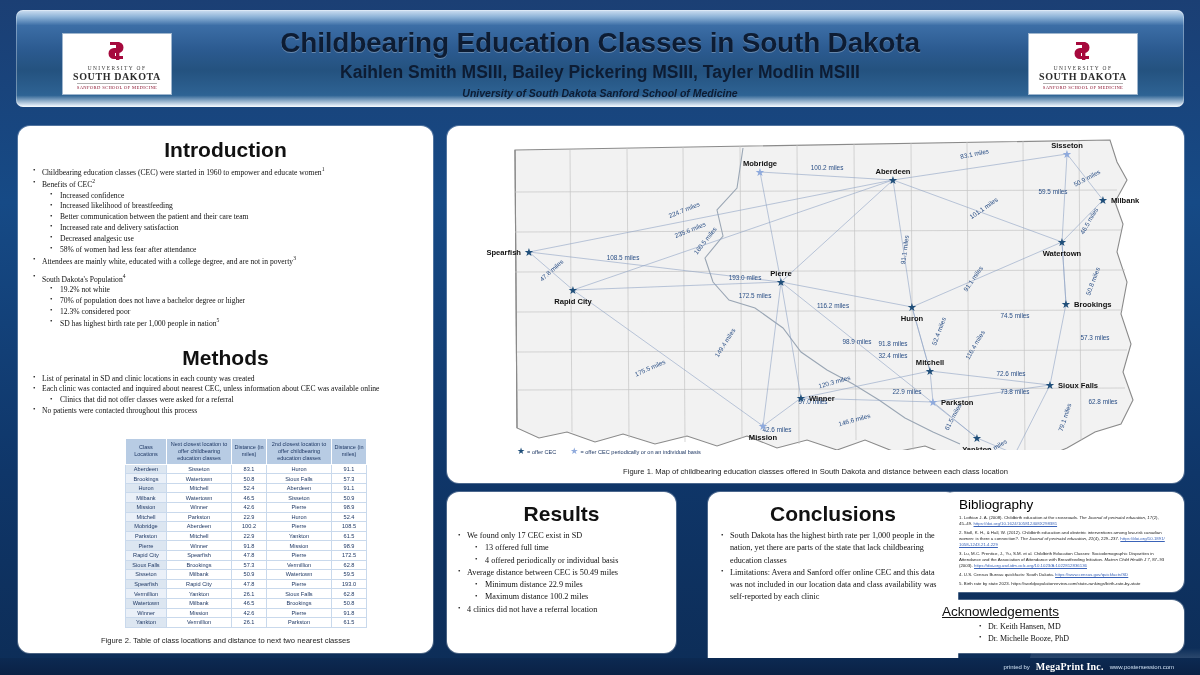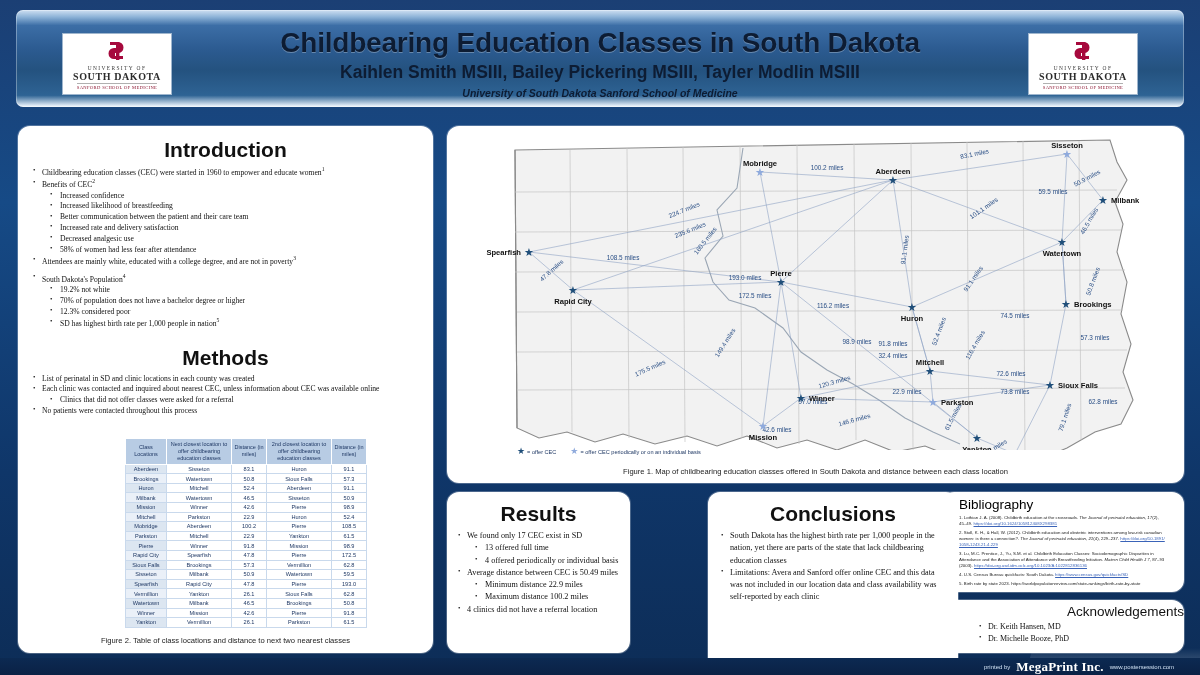--- a/index.html
+++ b/index.html
@@ -50,21 +50,21 @@
     box-shadow:0 0 0 1px rgba(255,255,255,.25);
   }
   .panel-h{
     font-family:"Liberation Sans",sans-serif;font-weight:bold;color:#111;
     text-align:center;
   }
 
   
   #panel-left{left:18px;top:126px;width:415px;height:527px;}
   #panel-map{left:447px;top:126px;width:737px;height:357px;}
-  #panel-results{left:447px;top:492px;width:183px;height:161px;}
+  #panel-results{left:447px;top:492px;width:229px;height:161px;}
   #panel-concl{left:684px;top:492px;width:250px;height:205px;margin-left:24px;}
   #panel-biblio{left:942px;top:492px;width:242px;height:100px;}
   #panel-ack{left:942px;top:600px;width:242px;height:53px;}
 
   h2.sec{font-size:21px;margin:8px 0 4px;}
   h2.sec.bib{font-size:13.5px;font-family:"Liberation Sans",sans-serif;font-weight:normal;margin:5px 0 3px;}
 
   ul.b{margin:0;padding:0;list-style:none;}
   ul.b li{
     font-family:"Liberation Serif",serif;font-size:7.6px;color:#111;
@@ -118,31 +118,31 @@
     font-family:"Liberation Sans",sans-serif;font-size:4.35px;line-height:1.42;
     color:#222;margin:0 0 2.6px;
   }
   .bib .it{font-style:italic;}
   .bib a{color:#3a63b8;text-decoration:underline;word-break:break-all;}
 
   
   #panel-ack ul.b{margin-left:34px;}
   #panel-ack ul.b li{font-size:8px;line-height:1.45;}
   #panel-ack h2{font-family:"Liberation Sans",sans-serif;font-weight:normal;font-size:13.5px;
-     text-align:right;margin:4px 0 2px;color:#111;}
+     text-align:left;margin:4px 0 2px;color:#111;text-decoration:underline;}
 
   
   .footer{
     position:absolute;left:0;right:0;bottom:0;height:17px;
     background:linear-gradient(180deg,#0c2a52,#0a2145);
     display:flex;align-items:center;justify-content:flex-end;
     padding-right:26px;gap:6px;
     font-family:"Liberation Sans",sans-serif;font-size:6px;color:#cfe0f2;
   }
-  .footer b{font-family:"Liberation Serif",serif;font-size:13px;letter-spacing:.2px;color:#ffffff;}
+  .footer b{font-family:"Liberation Serif",serif;font-size:10px;letter-spacing:.2px;color:#ffffff;}
   .footer-curve{
     position:absolute;right:0;bottom:17px;width:170px;height:10px;
     background:linear-gradient(180deg,rgba(255,255,255,0),rgba(255,255,255,.12));
     border-top-left-radius:60px;
   }
 </style>
 </head>
 <body>
 
 <div id="poster">

